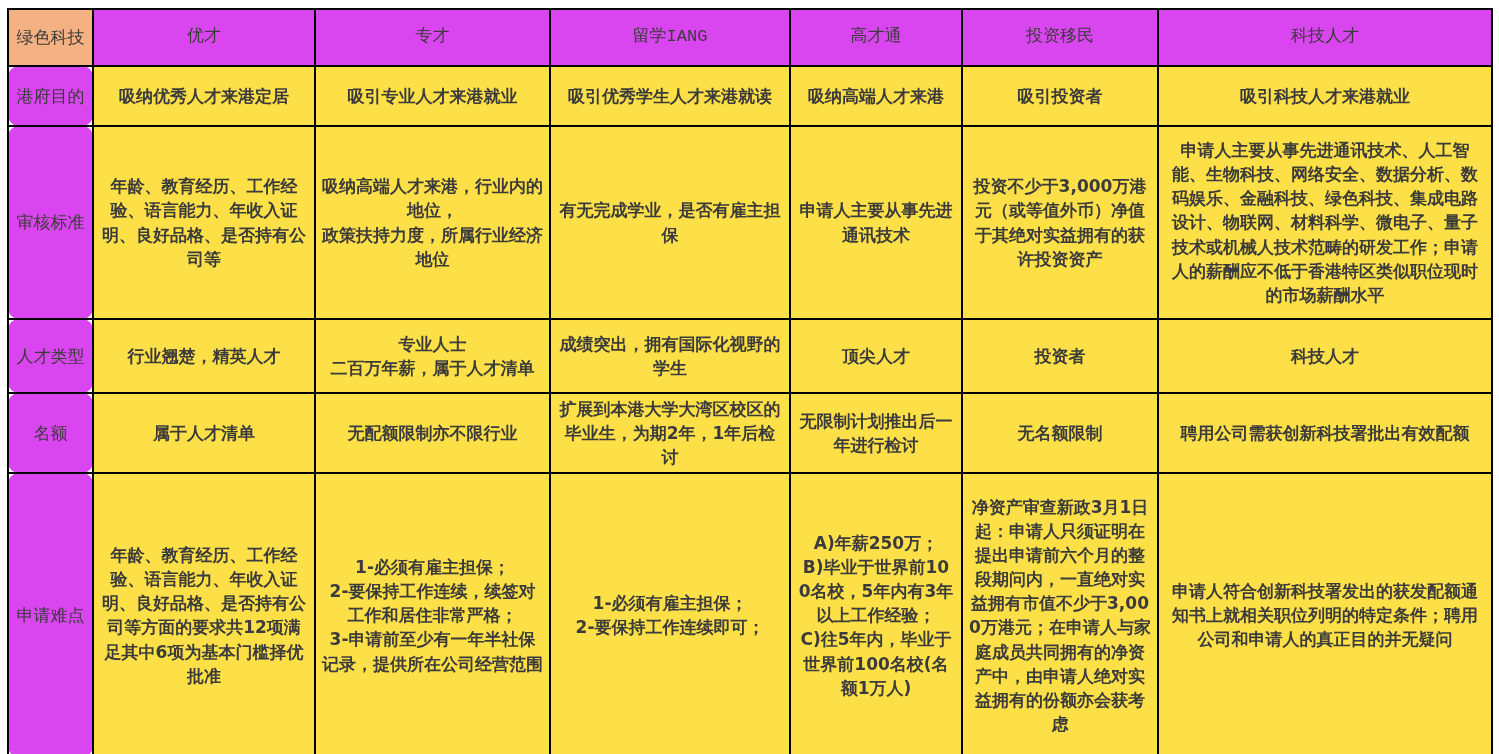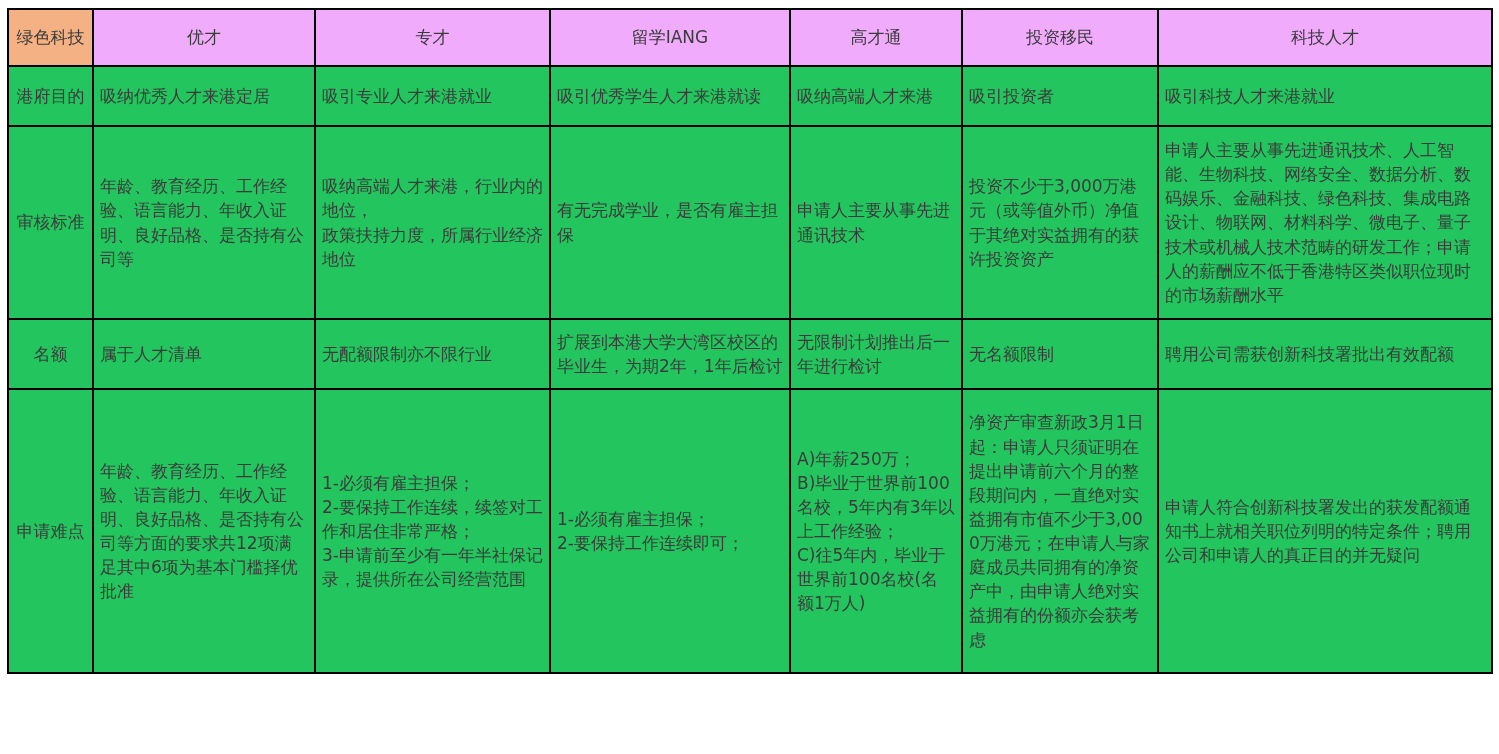--- a/index.html
+++ b/index.html
@@ -32,34 +32,37 @@
     overflow: hidden;
     word-break: break-all;
   }
   td.corner {
     background: #f4b183;
     text-align: center;
     font-size: 18px;
     color: #333333;
   }
   td.col-h {
-    background: #f0abfc;
+    background: #d946ef;
     text-align: center;
     font-size: 18px;
     color: #333333;
+    font-family: Liberation Mono, monospace;
   }
   td.row-h {
-    background: #22c55e;
+    background: #d946ef;
     text-align: center;
     font-size: 18px;
     color: #333333;
+    border-radius: 11px;
   }
   td.cell {
-    background: #22c55e;
-    text-align: left;
+    background: #fde047;
+    text-align: center;
+    font-weight: bold;
   }
   tr.r-head   { height: 57px; }
   tr.r-goal   { height: 60px; }
   tr.r-audit  { height: 193px; }
   tr.r-type   { height: 74px; }
   tr.r-quota  { height: 70px; }
   tr.r-diff   { height: 284px; }
 </style>
 </head>
 <body>
@@ -97,20 +100,30 @@
       <tr class="r-audit">
         <td class="row-h">审核标准</td>
         <td class="cell">年龄、教育经历、工作经验、语言能力、年收入证明、良好品格、是否持有公司等</td>
         <td class="cell">吸纳高端人才来港，行业内的地位，
 政策扶持力度，所属行业经济 地位</td>
         <td class="cell">有无完成学业，是否有雇主担保</td>
         <td class="cell">申请人主要从事先进通讯技术</td>
         <td class="cell">投资不少于3,000万港元（或等值外币）净值于其绝对实益拥有的获许投资资产</td>
         <td class="cell">申请人主要从事先进通讯技术、人工智能、生物科技、网络安全、数据分析、数码娱乐、金融科技、绿色科技、集成电路设计、物联网、材料科学、微电子、量子技术或机械人技术范畴的研发工作；申请人的薪酬应不低于香港特区类似职位现时的市场薪酬水平</td>
       </tr>
+      <tr class="r-type">
+        <td class="row-h">人才类型</td>
+        <td class="cell">行业翘楚，精英人才</td>
+        <td class="cell">专业人士
+二百万年薪，属于人才清单</td>
+        <td class="cell">成绩突出，拥有国际化视野的学生</td>
+        <td class="cell">顶尖人才</td>
+        <td class="cell">投资者</td>
+        <td class="cell">科技人才</td>
+      </tr>
       <tr class="r-quota">
         <td class="row-h">名额</td>
         <td class="cell">属于人才清单</td>
         <td class="cell">无配额限制亦不限行业</td>
         <td class="cell">扩展到本港大学大湾区校区的毕业生，为期2年，1年后检讨</td>
         <td class="cell">无限制计划推出后一年进行检讨</td>
         <td class="cell">无名额限制</td>
         <td class="cell">聘用公司需获创新科技署批出有效配额</td>
       </tr>
       <tr class="r-diff">

